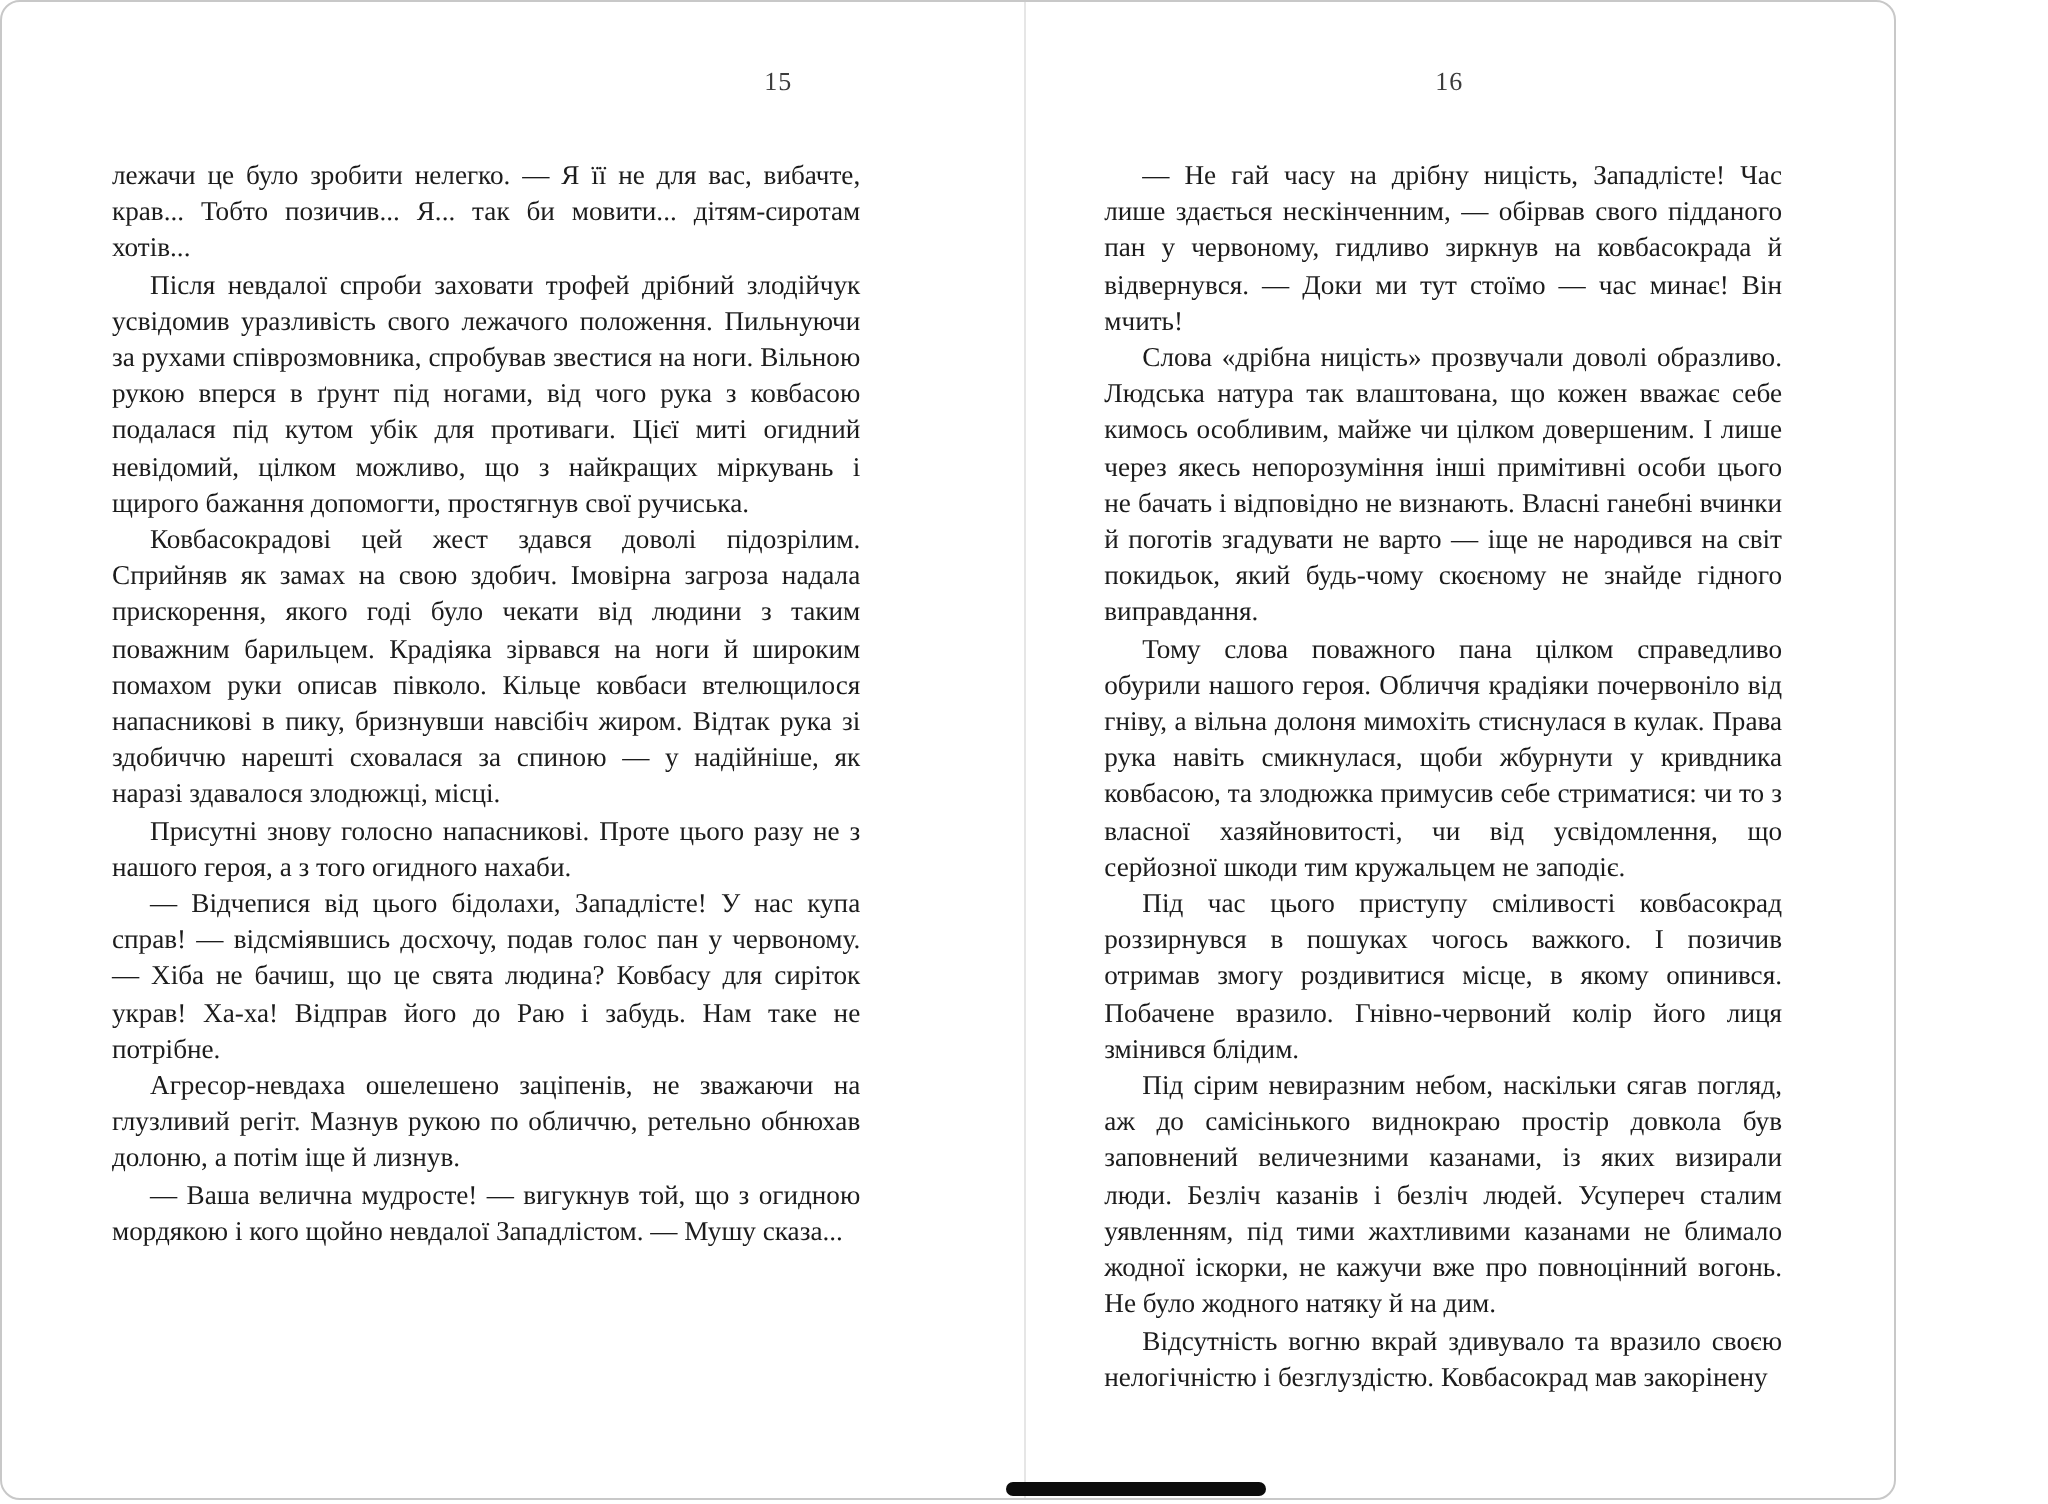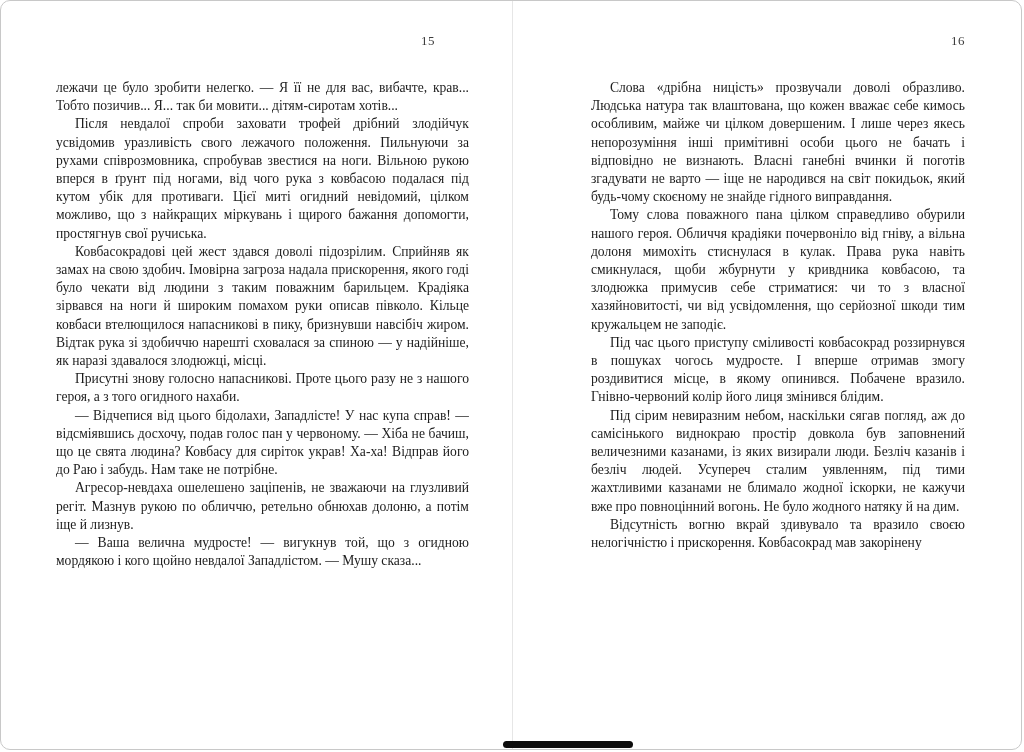--- a/index.html
+++ b/index.html
@@ -3,21 +3,21 @@
   <meta charset="utf-8">
   <style>
     html, body {
       margin: 0;
       padding: 0;
       background: #ffffff;
       font-family: "Liberation Serif", "DejaVu Serif", serif;
     }
     .reader-window {
       position: relative;
-      width: 1022px;
+      width: 948px;
       height: 750px;
       box-sizing: border-box;
       border: 1px solid var(--border, #c8c8c8);
       border-radius: 10px;
       background: #ffffff;
       overflow: hidden;
     }
     .spread {
       display: flex;
       height: 100%;
@@ -29,21 +29,21 @@
     }
     .page.left  { padding-left: 55px; padding-right: 42px; }
     .page.right { padding-left: 80px; padding-right: 56px; }
     .page-number {
       font-size: 13px;
       color: var(--pagenum, #3c3c3c);
       margin-bottom: 30px;
       letter-spacing: 0.5px;
     }
     .page.left  .page-number { text-align: right; padding-right: 34px; }
-    .page.right .page-number { text-align: right;  padding-left: 6px;  }
+    .page.right .page-number { text-align: center;  padding-left: 6px;  }
     .page-text p {
       margin: 0;
       font-size: 13.6px;
       line-height: 18.2px;
       text-align: justify;
       text-indent: 19px;
       color: var(--text, #1c1c1c);
       hyphens: auto;
       -webkit-hyphens: auto;
     }
@@ -82,25 +82,26 @@
         <p>Присутні знову голосно напасникові. Проте цього разу не з нашого героя, а з того огидного нахаби.</p>
         <p>— Відчепися від цього бідолахи, Западлісте! У нас купа справ! — відсміявшись досхочу, подав голос пан у червоному. — Хіба не бачиш, що це свята людина? Ковбасу для сиріток украв! Ха-ха! Відправ його до Раю і забудь. Нам таке не потрібне.</p>
         <p>Агресор-невдаха ошелешено заціпенів, не зважаючи на глузливий регіт. Мазнув рукою по обличчю, ретельно обнюхав долоню, а потім іще й лизнув.</p>
         <p>— Ваша велична мудросте! — вигукнув той, що з огидною мордякою і кого щойно невдалої Западлістом. — Мушу сказа...</p>
       </div>
     </section>
 
     <section class="page right">
       <div class="page-number">16</div>
       <div class="page-text">
+        <p>— Не гай часу на дрібну ницість, Западлісте! Час лише здається нескінченним, — обірвав свого підданого пан у червоному, гидливо зиркнув на ковбасокрада й відвернувся. — Доки ми тут стоїмо — час минає! Він мчить!</p>
         <p>Слова «дрібна ницість» прозвучали доволі образливо. Людська натура так влаштована, що кожен вважає себе кимось особливим, майже чи цілком довершеним. І лише через якесь непорозуміння інші примітивні особи цього не бачать і відповідно не визнають. Власні ганебні вчинки й поготів згадувати не варто — іще не народився на світ покидьок, який будь-чому скоєному не знайде гідного виправдання.</p>
         <p>Тому слова поважного пана цілком справедливо обурили нашого героя. Обличчя крадіяки почервоніло від гніву, а вільна долоня мимохіть стиснулася в кулак. Права рука навіть смикнулася, щоби жбурнути у кривдника ковбасою, та злодюжка примусив себе стриматися: чи то з власної хазяйновитості, чи від усвідомлення, що серйозної шкоди тим кружальцем не заподіє.</p>
-        <p>Під час цього приступу сміливості ковбасокрад роззирнувся в пошуках чогось мудросте. І вперше отримав змогу роздивитися місце, в якому опинився. Побачене вразило. Гнівно-червоний колір його лиця змінився блідим.</p>
+        <p>Під час цього приступу сміливості ковбасокрад роззирнувся в пошуках чогось важкого. І позичив отримав змогу роздивитися місце, в якому опинився. Побачене вразило. Гнівно-червоний колір його лиця змінився блідим.</p>
         <p>Під сірим невиразним небом, наскільки сягав погляд, аж до самісінького виднокраю простір довкола був заповнений величезними казанами, із яких визирали люди. Безліч казанів і безліч людей. Усупереч сталим уявленням, під тими жахтливими казанами не блимало жодної іскорки, не кажучи вже про повноцінний вогонь. Не було жодного натяку й на дим.</p>
-        <p>Відсутність вогню вкрай здивувало та вразило своєю нелогічністю і прискорення. Ковбасокрад мав закорінену</p>
+        <p>Відсутність вогню вкрай здивувало та вразило своєю нелогічністю і безглуздістю. Ковбасокрад мав закорінену</p>
       </div>
     </section>
 
   </div>
 
   <div class="gutter"></div>
   <div class="progress-handle"></div>
 </div>
 
 </body></html>

